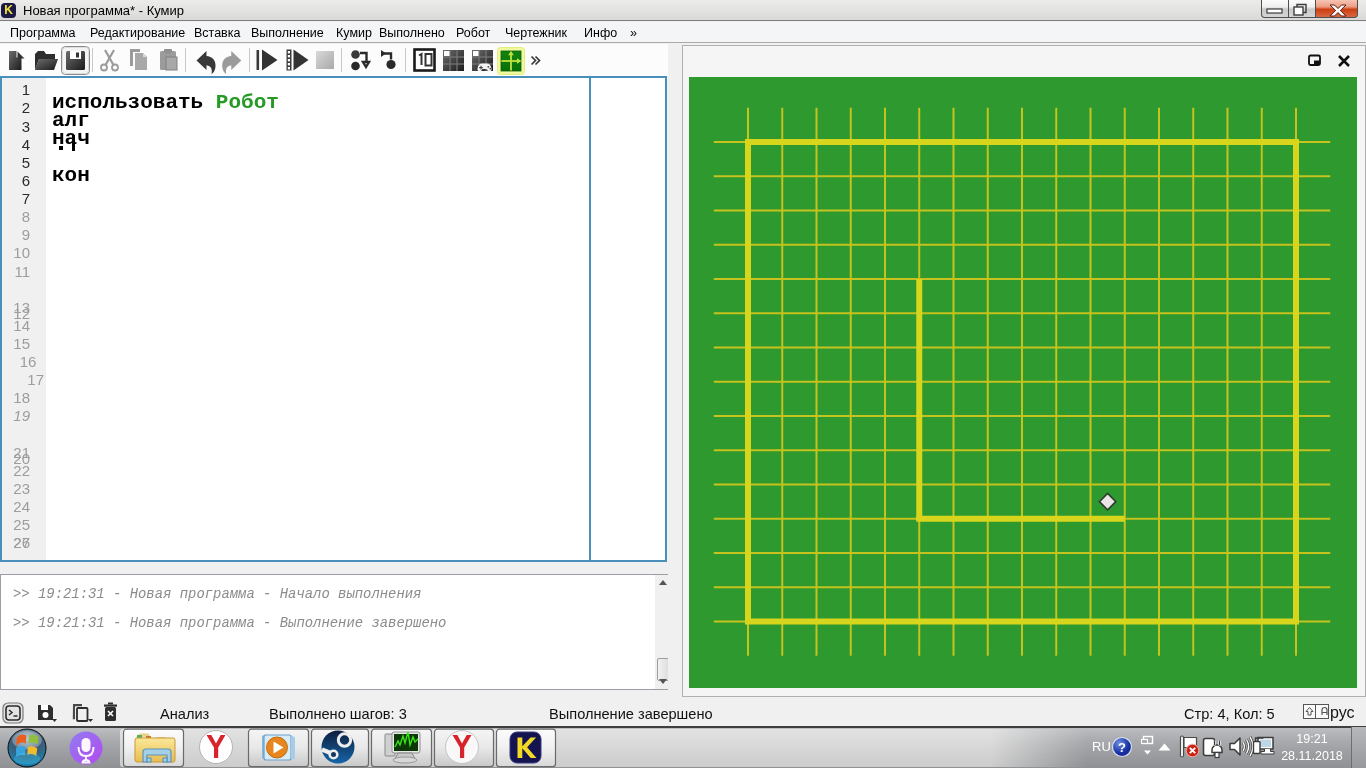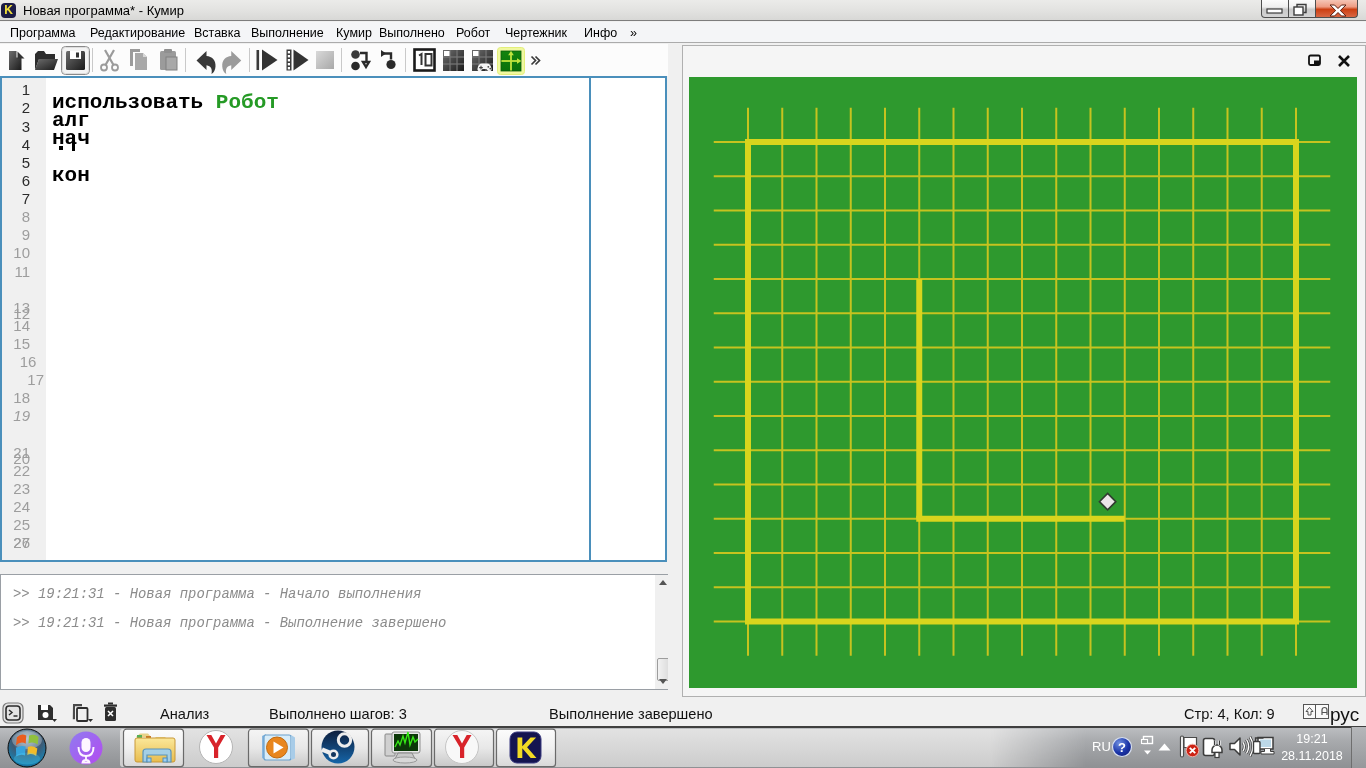--- a/index.html
+++ b/index.html
@@ -269,22 +269,22 @@
   <div class="abs" id="terminalthumb"></div>
   <div class="abs" id="consarrows" style="left:655px;top:575px"><svg width="16" height="114">
     <path d="M8 5 l4 5 h-8 z" fill="#555"></path>
     <path d="M8 109 l4 -5 h-8 z" fill="#555"></path>
   </svg></div>
 
   <div class="abs" id="statusbar">
     <span class="stxt" style="left:160px">Анализ</span>
     <span class="stxt" style="left:269px">Выполнено шагов: 3</span>
     <span class="stxt" style="left:549px">Выполнение завершено</span>
-    <span class="stxt" style="left:1184px">Стр: 4, Кол: 9</span>
-    <span class="stxt" style="left:1330px;font-size:19px;top:13px">рус</span>
+    <span class="stxt" style="left:1184px">Стр: 4, Кол: 5</span>
+    <span class="stxt" style="left:1330px;font-size:16px;top:13px">рус</span>
   </div>
   <div class="abs" id="statusicons" style="left:0;top:695px"><svg width="130" height="30">
 
     <rect x="3" y="8" width="20" height="20" rx="5" fill="#e3e3e3" stroke="#7a7a7a" stroke-width="1.2"></rect>
     <rect x="6" y="11" width="14" height="14" rx="3" fill="none" stroke="#2c2c2c" stroke-width="1.6"></rect>
     <path d="M9 15 l3 2.5 l-3 2.5" fill="none" stroke="#2c2c2c" stroke-width="1.5"></path>
     <path d="M13.5 21 h4" stroke="#2c2c2c" stroke-width="1.5"></path>
 
     <path d="M38 10 h12 l3 3 v12 h-15 z" fill="#2e2e2e"></path>
     <rect x="41" y="10" width="7" height="5" fill="#fff"></rect>

